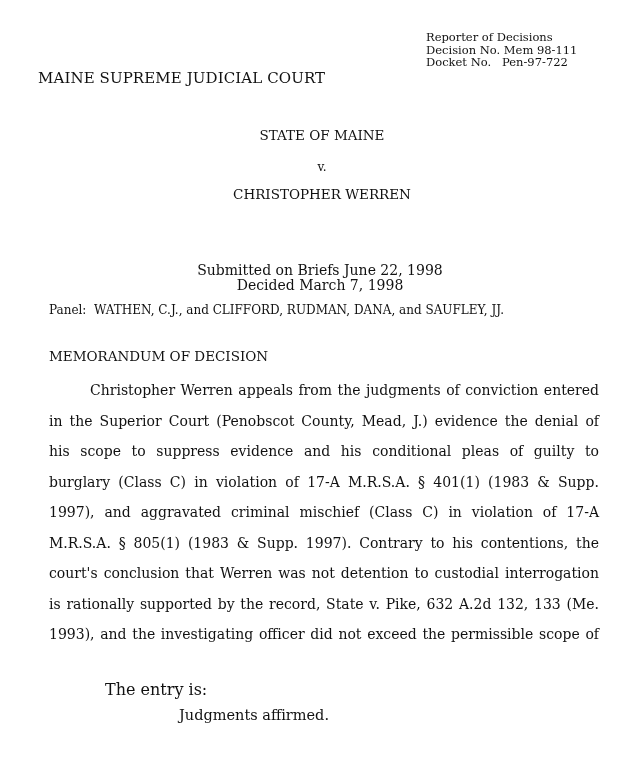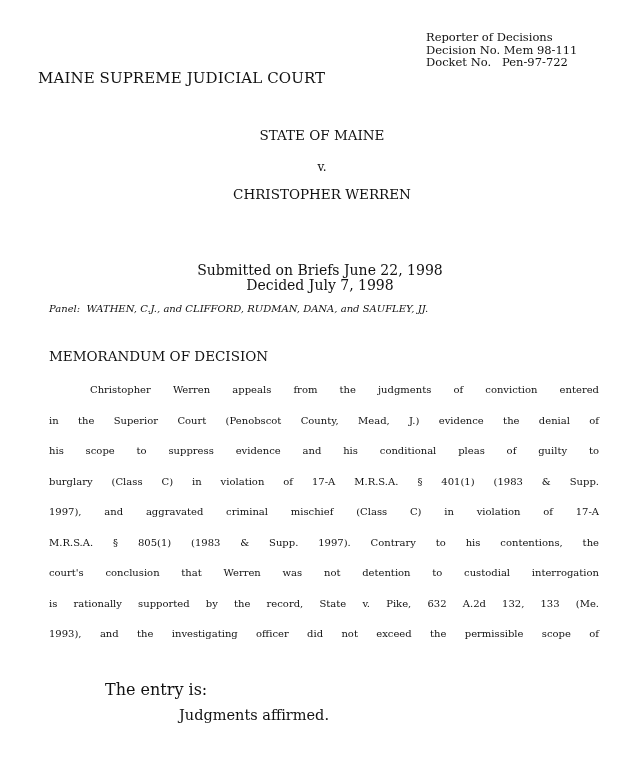--- a/index.html
+++ b/index.html
@@ -42,32 +42,31 @@
       left: 0; width: 640px; text-align: center;
       font-size: 14px;
       line-height: 15px;
       margin-top: 18px;
     }
     .dates-1 { top: 245px; }
     .dates-2 { top: 260px; }
 
     .panel {
       left: 49px; top: 303px;
-      font-size: 10px;
-      font-style: italic;
+      font-size: 12px;
     }
     .memo-heading {
       left: 49px; top: 348px;
       font-size: 13.5px;
     }
 
     .body-para {
       left: 49px; top: 375px;
       width: 550px;
-      font-size: 10px;
+      font-size: 14px;
       line-height: 30.5px;
     }
     .line { display: block; white-space: nowrap; text-align: justify; text-align-last: justify; width: 550px; }
     .line.first { padding-left: 41px; width: 509px; }
     .line.last { text-align-last: left; }
     .it { }
 
     .entry-label {
       left: 105px; top: 680px;
       font-size: 16px;
@@ -86,21 +85,21 @@
   <div>Reporter of Decisions</div>
   <div>Decision No. Mem 98-111</div>
   <div style="white-space: pre;">Docket No.   Pen-97-722</div>
 </div>
 
 <div class="abs caption cap-state">STATE OF MAINE</div>
 <div class="abs caption cap-v">v.</div>
 <div class="abs caption cap-def">CHRISTOPHER WERREN</div>
 
 <div class="abs dates dates-1">Submitted on Briefs June 22, 1998</div>
-<div class="abs dates dates-2">Decided July 7, 1998</div>
+<div class="abs dates dates-2">Decided March 7, 1998</div>
 
 <div class="abs panel" style="white-space: pre;">Panel:  WATHEN, C.J., and CLIFFORD, RUDMAN, DANA, and SAUFLEY, JJ.</div>
 
 <div class="abs memo-heading">MEMORANDUM OF DECISION</div>
 
 <div class="abs body-para">
   <span class="line first">Christopher Werren appeals from the judgments of conviction entered</span>
   <span class="line"><span>in the Superior Court (Penobscot County, </span><span class="it">Mead, J.</span><span>) evidence the denial of</span></span>
   <span class="line">his scope to suppress evidence and his conditional pleas of guilty to</span>
   <span class="line">burglary (Class C) in violation of 17-A M.R.S.A. § 401(1) (1983 &amp; Supp.</span>

